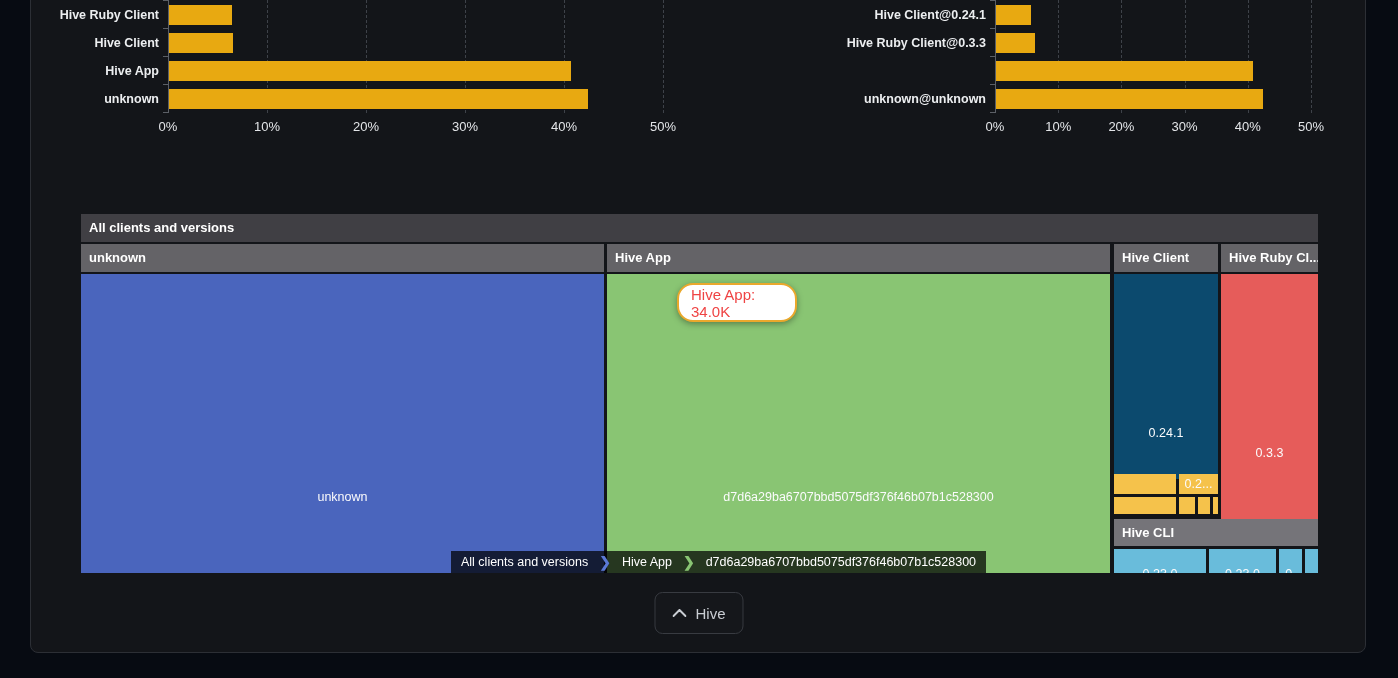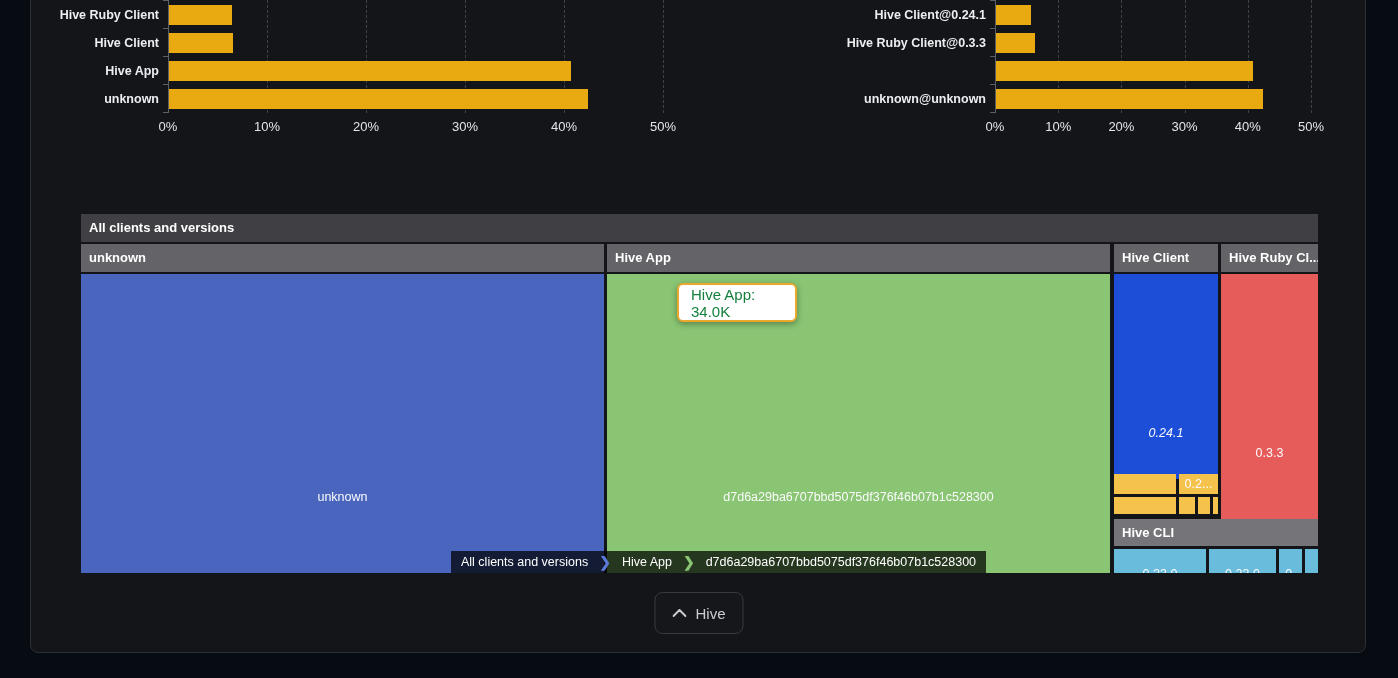--- a/index.html
+++ b/index.html
@@ -23,24 +23,24 @@
   
   #treemap { position:absolute; left:81px; top:214px; width:1237px; height:359px; overflow:hidden; }
   .tm-abs { position:absolute; }
   .tm-header { color:#fff; font-weight:bold; font-size:13px; line-height:28px; padding-left:8px;
                white-space:nowrap; overflow:hidden; }
   .tm-label { position:absolute; left:0; width:100%; text-align:center; color:#fbfbfc; font-size:12.5px; white-space:nowrap; }
 
   
   #tooltip {
     position:absolute; left:677px; top:283px; width:120px; height:39px;
-    background:#ffffff; border:2px solid #eaa82c; border-radius:6px;
+    background:#ffffff; border:2px solid #eaa82c; border-radius:16px;
     box-shadow:0 2px 6px rgba(0,0,0,.35);
     display:flex; align-items:center; justify-content:center;
-    font-size:15px; color:#15803d; z-index:6;padding-left:12px;
+    font-size:15px; color:#ef4444; z-index:6;padding-left:12px;
   }
 
   
   #breadcrumb {
     position:absolute; left:451px; top:551px; height:22px; z-index:5;
     display:flex; align-items:center; background:rgba(0,0,0,0.72);
   }
   .bc-item { color:#fff; font-size:12.5px; line-height:22px; padding:0 10px; white-space:nowrap; }
   .bc-sep { font-size:14px; font-weight:bold; line-height:22px; padding:0 1px; }
 
@@ -116,21 +116,21 @@
   <div class="tm-abs" style="left: 0px; top: 60px; width: 523px; height: 299px; background: rgb(74, 101, 189);">
     <div class="tm-label" style="top:216px;">unknown</div>
   </div>
 
   <div class="tm-abs tm-header" style="left: 526px; top: 30px; width: 503px; height: 28px; background: rgb(100, 99, 103);">Hive App</div>
   <div class="tm-abs" style="left: 526px; top: 60px; width: 503px; height: 299px; background: rgb(137, 197, 115);">
     <div class="tm-label" style="top:216px;">d7d6a29ba6707bbd5075df376f46b07b1c528300</div>
   </div>
 
   <div class="tm-abs tm-header" style="left: 1033px; top: 30px; width: 104px; height: 28px; background: rgb(100, 99, 103);">Hive Client</div>
-  <div class="tm-abs" style="left: 1033px; top: 60px; width: 104px; height: 205px; background: #1d4ed8; font-style: italic;">
+  <div class="tm-abs" style="left: 1033px; top: 60px; width: 104px; height: 205px; background: #0c4a6e;">
     <div class="tm-label" style="top:152px;">0.24.1</div>
   </div>
   <div class="tm-abs" style="left: 1033px; top: 260px; width: 62px; height: 20px; background: rgb(245, 194, 75);"></div>
   <div class="tm-abs" style="left: 1098px; top: 260px; width: 39px; height: 20px; background: rgb(245, 194, 75);">
     <div class="tm-label" style="top:3px;">0.2...</div>
   </div>
   <div class="tm-abs" style="left: 1033px; top: 283px; width: 62px; height: 17px; background: rgb(245, 194, 75);"></div>
   <div class="tm-abs" style="left: 1098px; top: 283px; width: 16px; height: 17px; background: rgb(245, 194, 75);"></div>
   <div class="tm-abs" style="left: 1117px; top: 283px; width: 12px; height: 17px; background: rgb(245, 194, 75);"></div>
   <div class="tm-abs" style="left: 1132px; top: 283px; width: 5px; height: 17px; background: rgb(245, 194, 75);"></div>

